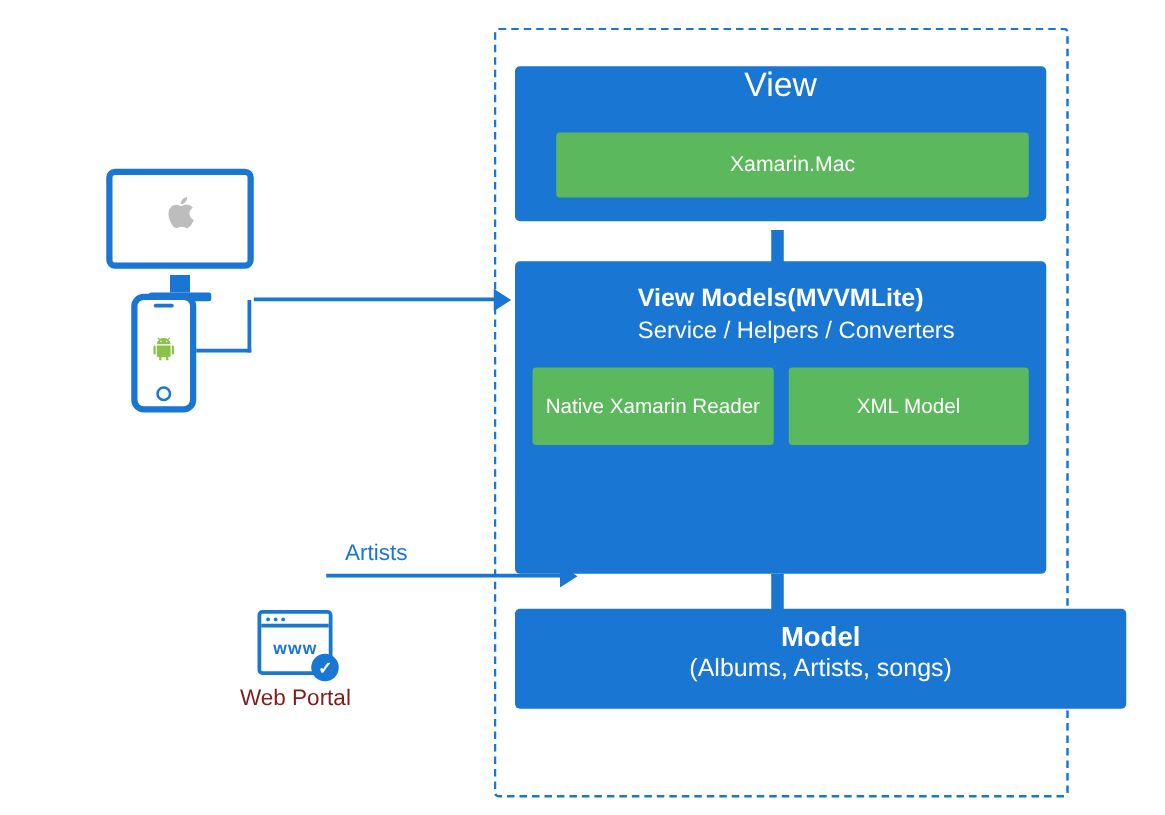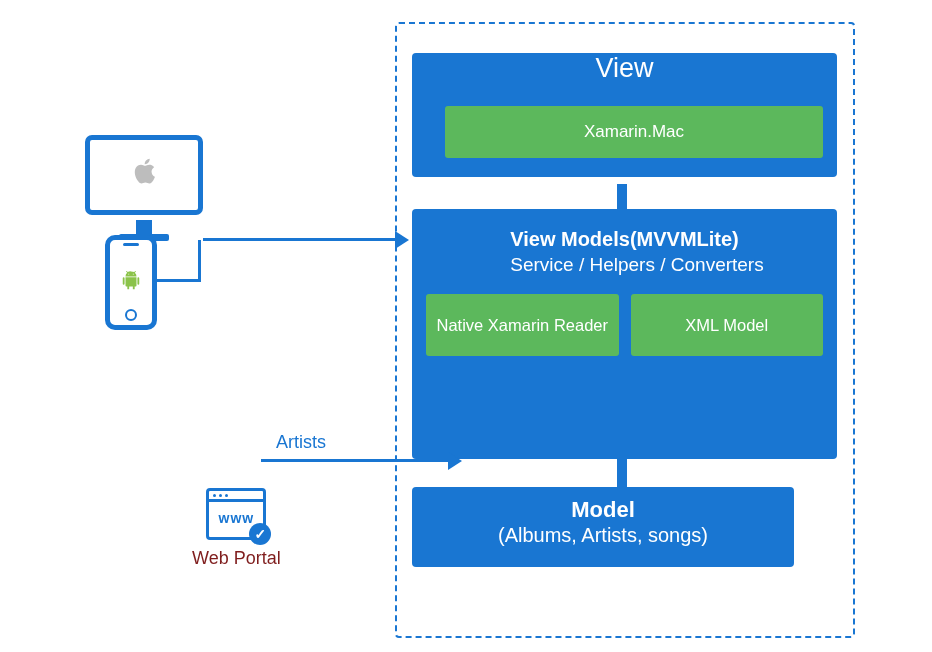--- a/index.html
+++ b/index.html
@@ -73,21 +73,21 @@
     justify-content: center;
     margin-top: 18px;
     padding: 0 14px;
   }
   .vm-row1 .box-green { flex: 1; height: 62px; font-size: 16.5px; line-height: 1.25; }
   .vm-row2 { padding: 0 14px; margin-top: 12px; }
   .vm-row2 .box-green { height: 52px; width: 100%; }
   .model-box {
     left: 15px;
     top: 463px;
-    width: 382px;
+    width: 489px;
     height: 80px;
     padding-top: 10px;
   }
   .model-title { font-size: 22px; font-weight: 600; }
   .model-sub { font-size: 20px; font-weight: 400; margin-top: 1px; }
   
   .conn1 { left: 220px; top: 160px; height: 27px; }
   .conn2 { left: 220px; top: 435px; height: 30px; }
   
   .devices {

